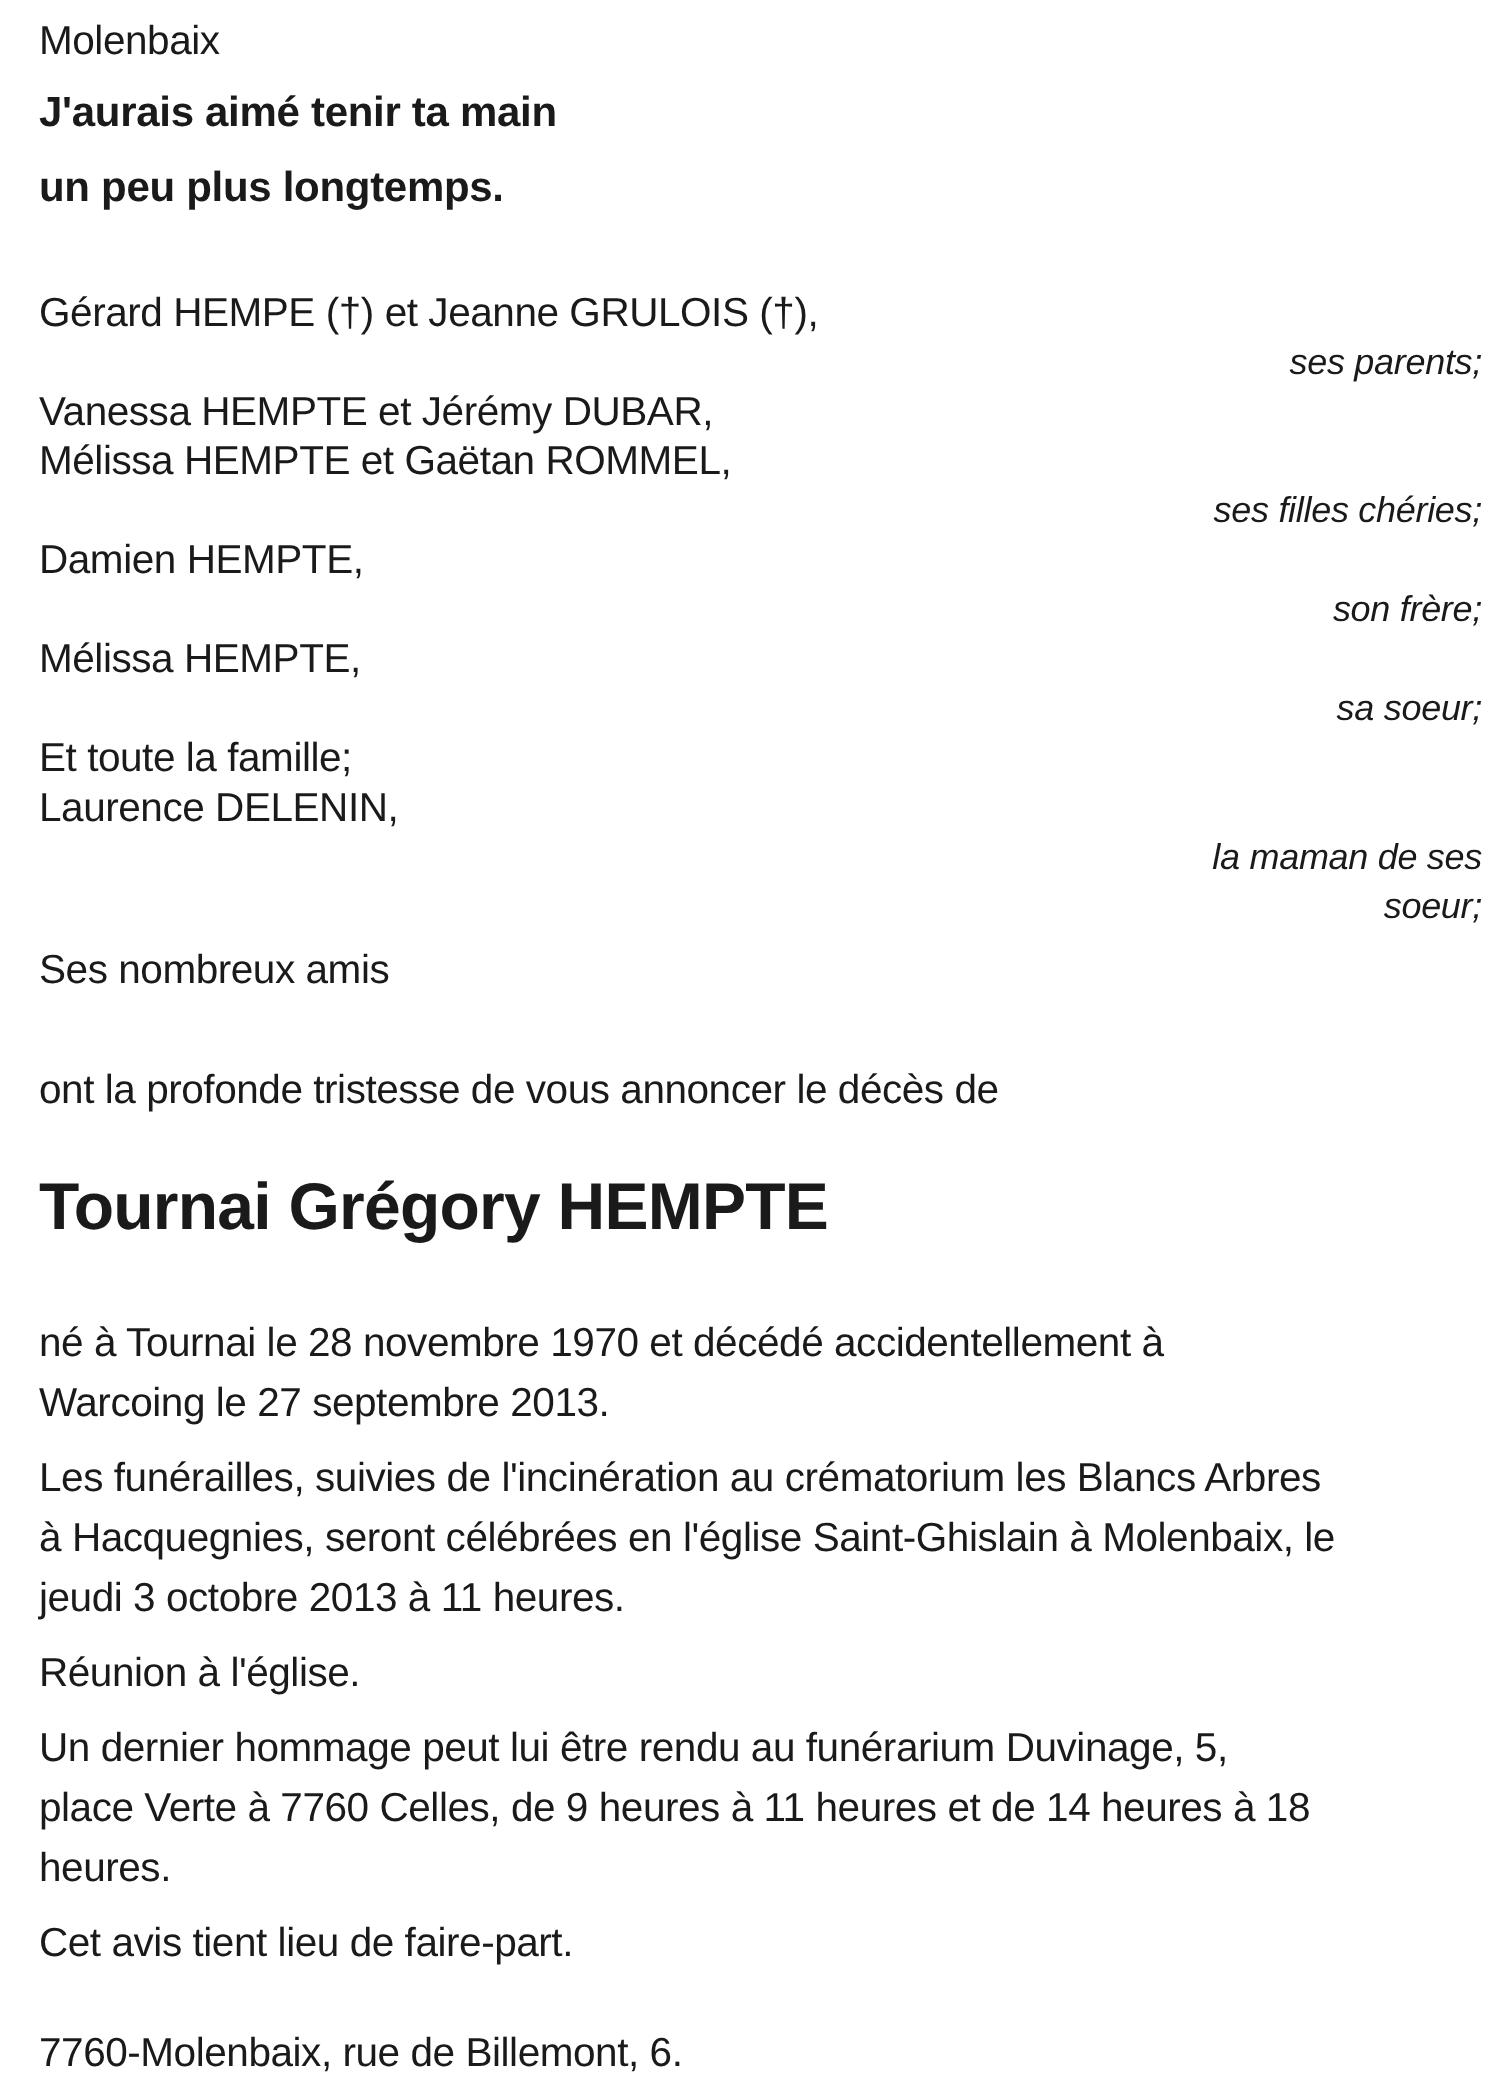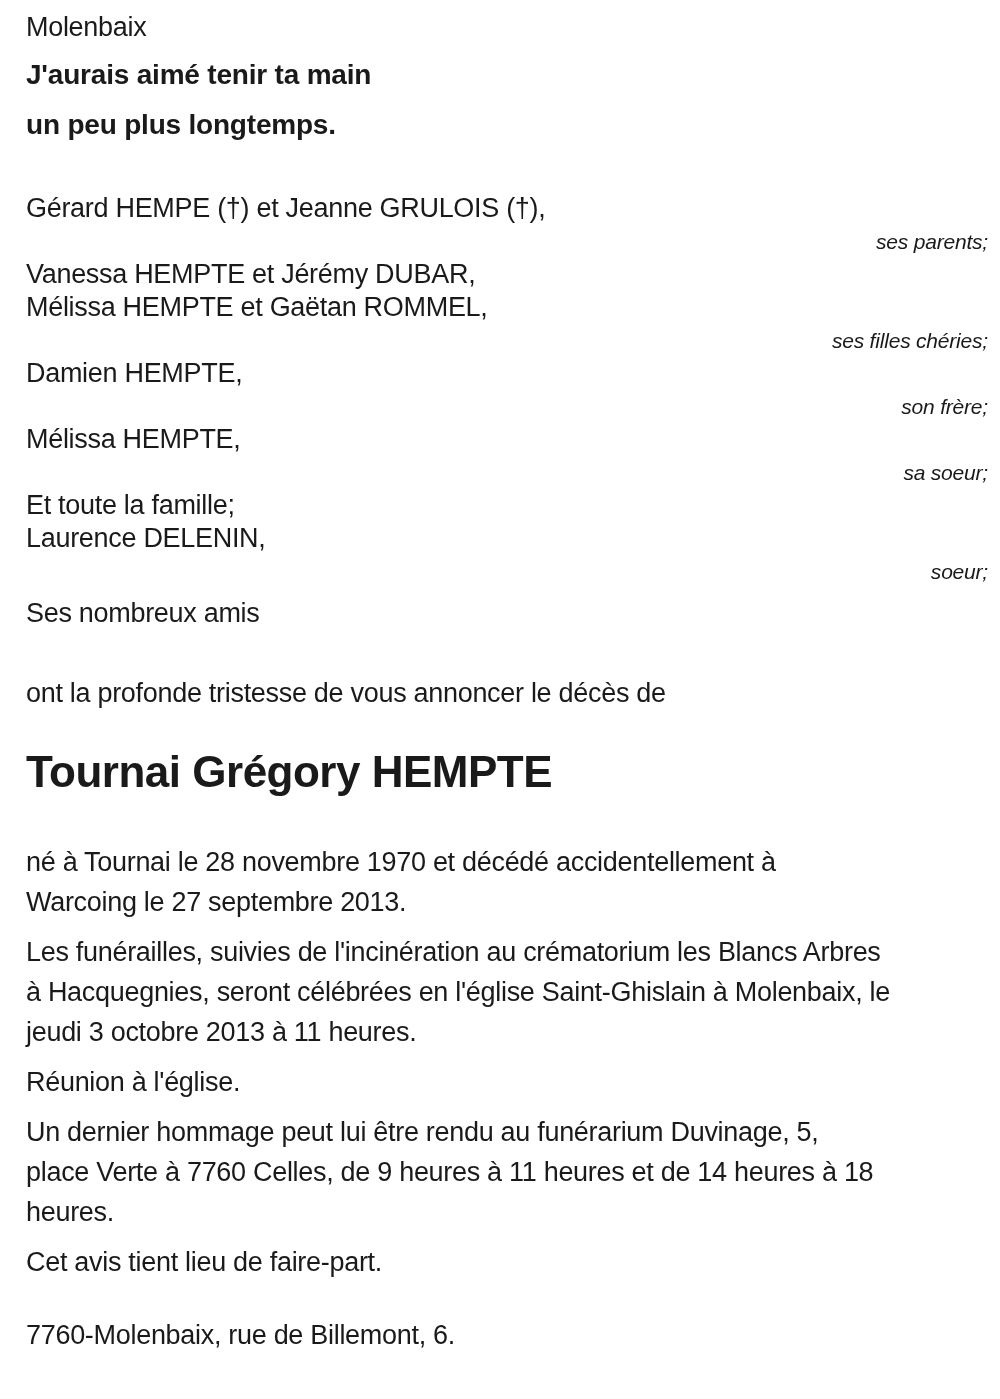--- a/index.html
+++ b/index.html
@@ -41,21 +41,21 @@
   .row {
     line-height: 33px;
     white-space: nowrap;
   }
   .row.names {
     font-size: 27px;
     text-align: left;
     letter-spacing: -0.3px;
   }
   .row.role {
-    font-size: 21px;
+    font-size: 24px;
     font-style: italic;
     text-align: right;
     letter-spacing: -0.2px;
   }
   .row.gap-before {
     margin-top: 9px;
   }
   
   .announcement {
     margin-top: 46px;
@@ -104,20 +104,21 @@
     <div class="row role">ses parents;</div>
     <div class="row names">Vanessa HEMPTE et Jérémy DUBAR,</div>
     <div class="row names">Mélissa HEMPTE et Gaëtan ROMMEL,</div>
     <div class="row role">ses filles chéries;</div>
     <div class="row names">Damien HEMPTE,</div>
     <div class="row role">son frère;</div>
     <div class="row names">Mélissa HEMPTE,</div>
     <div class="row role">sa soeur;</div>
     <div class="row names">Et toute la famille;</div>
     <div class="row names">Laurence DELENIN,</div>
+    <div class="row role">la maman de ses</div>
     <div class="row role">soeur;</div>
     <div class="row names gap-before">Ses nombreux amis</div>
   </div>
 
   <div class="announcement">ont la profonde tristesse de vous annoncer le décès de</div>
 
   <h1 class="deceased-name">Tournai Grégory HEMPTE</h1>
 
   <div class="paragraphs">
     <div class="para">

